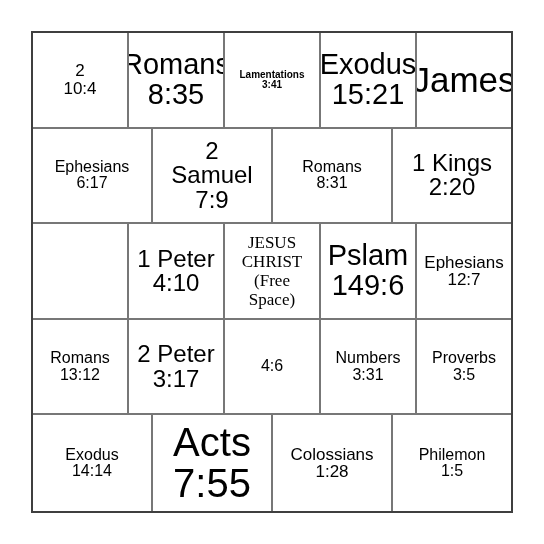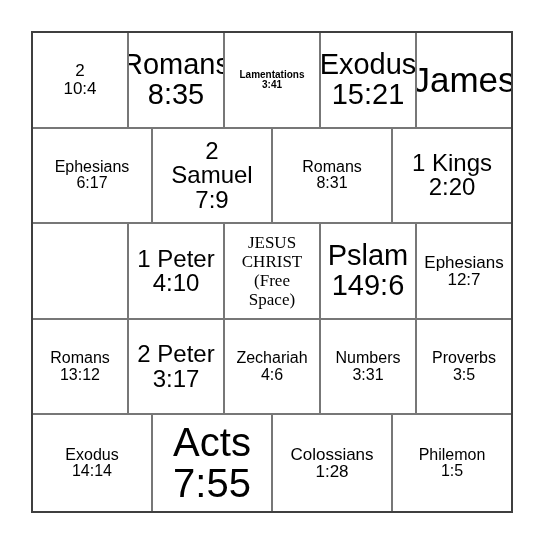--- a/index.html
+++ b/index.html
@@ -135,21 +135,20 @@
     <div class="bingo-row">
       <div class="bingo-cell fs-md">
         <span class="cell-line">Romans</span>
         <span class="cell-line">13:12</span>
       </div>
       <div class="bingo-cell fs-lg">
         <span class="cell-line">2 Peter</span>
         <span class="cell-line">3:17</span>
       </div>
       <div class="bingo-cell fs-md">
-        <span class="cell-line">Zechariah</span>
         <span class="cell-line">4:6</span>
       </div>
       <div class="bingo-cell fs-md">
         <span class="cell-line">Numbers</span>
         <span class="cell-line">3:31</span>
       </div>
       <div class="bingo-cell fs-md">
         <span class="cell-line">Proverbs</span>
         <span class="cell-line">3:5</span>
       </div>

